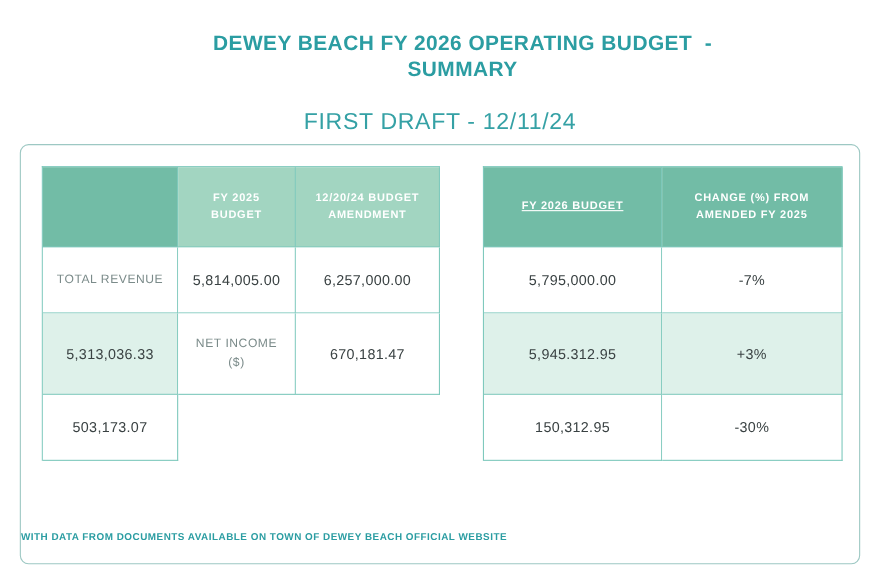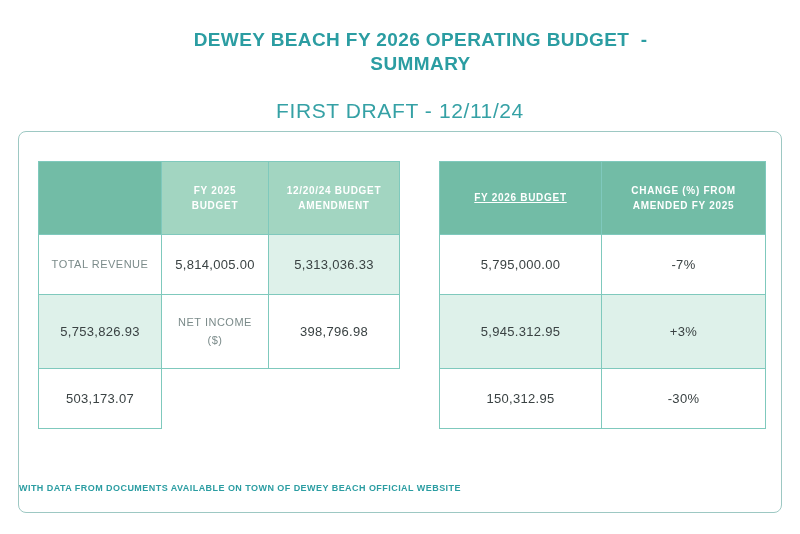--- a/index.html
+++ b/index.html
@@ -9,21 +9,21 @@
 
   
   .header { position:absolute; top:28px; left:0; width:800px; text-align:center; }
   .title { color:#2b9da2; font-size:19px; font-weight:bold; line-height:24px; letter-spacing:0.4px; white-space:pre-wrap;padding-left:41px; }
   .subtitle { margin-top:23px; color:#35a1a5; font-size:21px; font-weight:normal; letter-spacing:0.6px; }
 
   
   .card { position:absolute; left:18px; top:131px; width:764px; height:382px;
           background:#ffffff; border:1px solid #9dc8c3; border-radius:8px; }
 
-  .tables { position:absolute; left:19px; top:29px; display:flex; }
+  .tables { position:absolute; left:19px; top:19px; display:flex; }
   .tbl { display:grid; grid-template-rows:73px 60px 74px 60px; border-top:1px solid #7fc9bd; border-left:1px solid #7fc9bd; }
   .tbl-left  { grid-template-columns:123px 107px 131px; }
   .tbl-right { grid-template-columns:162px 164px; }
   .tbl-gap { width:39px; }
 
   .cell { display:flex; align-items:center; justify-content:center; text-align:center;
           border-right:1px solid #7fc9bd; border-bottom:1px solid #7fc9bd; background:#ffffff; }
 
   .hdr { color:#ffffff; font-size:10px; font-weight:bold; letter-spacing:0.7px; line-height:1.55; text-transform:uppercase; }
   .hdr-dark  { background:#72bca6; }
@@ -55,26 +55,26 @@
   <div class="card">
     <div class="tables">
 
       <div class="tbl tbl-left">
         <div class="cell hdr hdr-dark"></div>
         <div class="cell hdr hdr-light pad-fy2025">FY 2025 BUDGET</div>
         <div class="cell hdr hdr-light pad-amend">12/20/24 BUDGET AMENDMENT</div>
 
         <div class="cell lbl">TOTAL REVENUE</div>
         <div class="cell val">5,814,005.00</div>
+        <div class="cell val">6,257,000.00</div>
 
         <div class="cell val row-mint">5,313,036.33</div>
-        <div class="cell val row-mint">5,753,826.93</div>
 
         <div class="cell lbl">NET INCOME ($)</div>
-        <div class="cell val">398,796.98</div>
+        <div class="cell val">670,181.47</div>
         <div class="cell val">503,173.07</div>
       </div>
 
       <div class="tbl-gap"></div>
 
       <div class="tbl tbl-right">
         <div class="cell hdr hdr-dark pad-fy2026">FY 2026 BUDGET</div>
         <div class="cell hdr hdr-dark pad-change">CHANGE (%) FROM AMENDED FY 2025</div>
 
         <div class="cell val">5,795,000.00</div>

